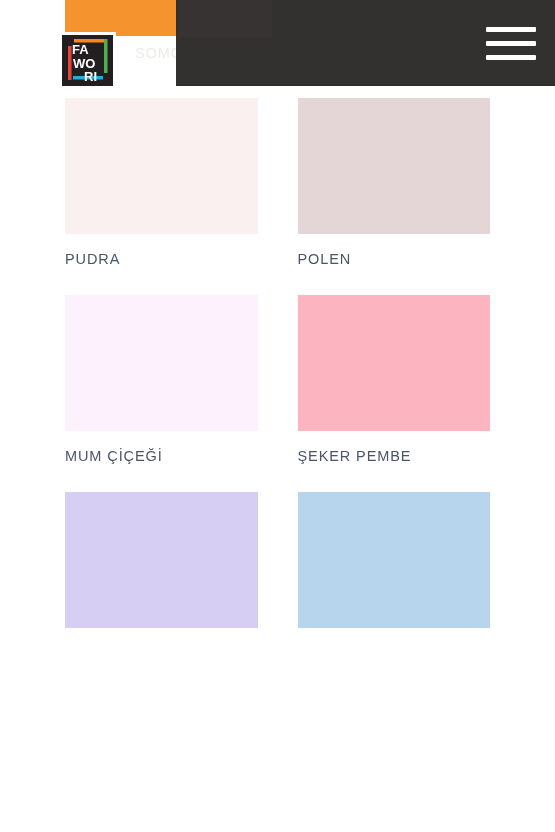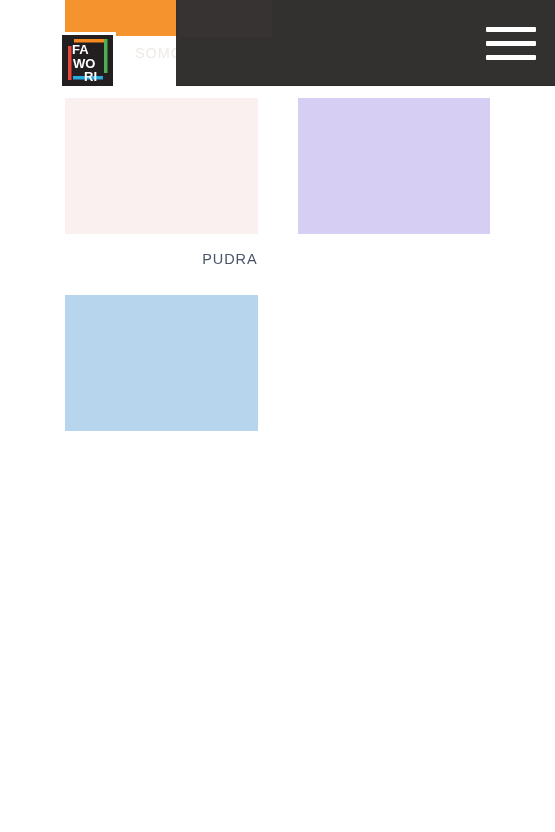--- a/index.html
+++ b/index.html
@@ -34,21 +34,21 @@
     padding: 0 65px;
     display: grid;
     grid-template-columns: 1fr 1fr;
     column-gap: 40px;
     row-gap: 0;
   }
 
   .cell {
     display: flex;
     flex-direction: column;
-    align-items: flex-end;
+    align-items: flex-start;
     padding-bottom: 28px;
   }
 
   .swatch {
     width: 100%;
     height: 136px;
     display: block;
     border: 0;
   }
 
@@ -152,20 +152,32 @@
   <div class="masked-row-label left">SOMON</div>
 
   <div class="masked-row-label right">ZENCEFİL</div>
 
   <div class="grid" id="grid" style="top: 98px;">
       <div class="cell">
         <div class="swatch" style="background: rgb(251, 240, 240);"></div>
         <div class="swatch-label" style="color: rgb(74, 85, 104);">PUDRA</div>
       </div>
       <div class="cell">
+        <div class="swatch" style="background: rgb(228, 214, 214);"></div>
+        <div class="swatch-label" style="color: rgb(74, 85, 104);">POLEN</div>
+      </div>
+      <div class="cell">
+        <div class="swatch" style="background: rgb(252, 241, 252);"></div>
+        <div class="swatch-label" style="color: rgb(74, 85, 104);">MUM ÇİÇEĞİ</div>
+      </div>
+      <div class="cell">
+        <div class="swatch" style="background: rgb(252, 180, 192);"></div>
+        <div class="swatch-label" style="color: rgb(74, 85, 104);">ŞEKER PEMBE</div>
+      </div>
+      <div class="cell">
         <div class="swatch" style="background: rgb(215, 206, 243);"></div>
       </div>
       <div class="cell">
         <div class="swatch" style="background: rgb(183, 214, 238);"></div>
       </div>
     </div>
 
   <div class="navbar" style="background: rgb(51, 49, 48);">
     <div class="navbar-inner-shade"></div>
 

